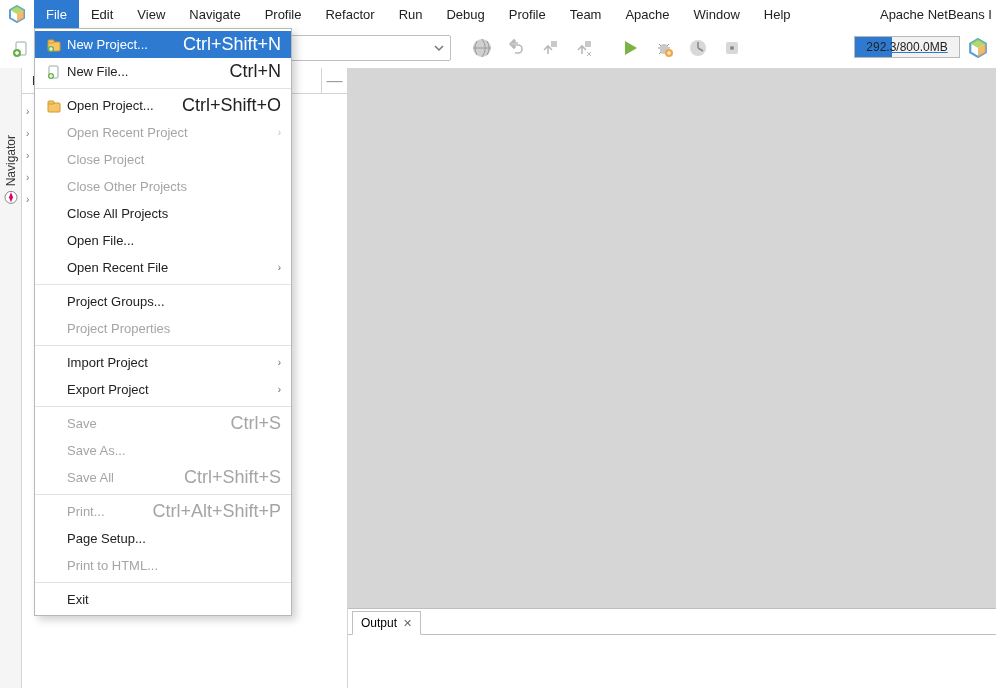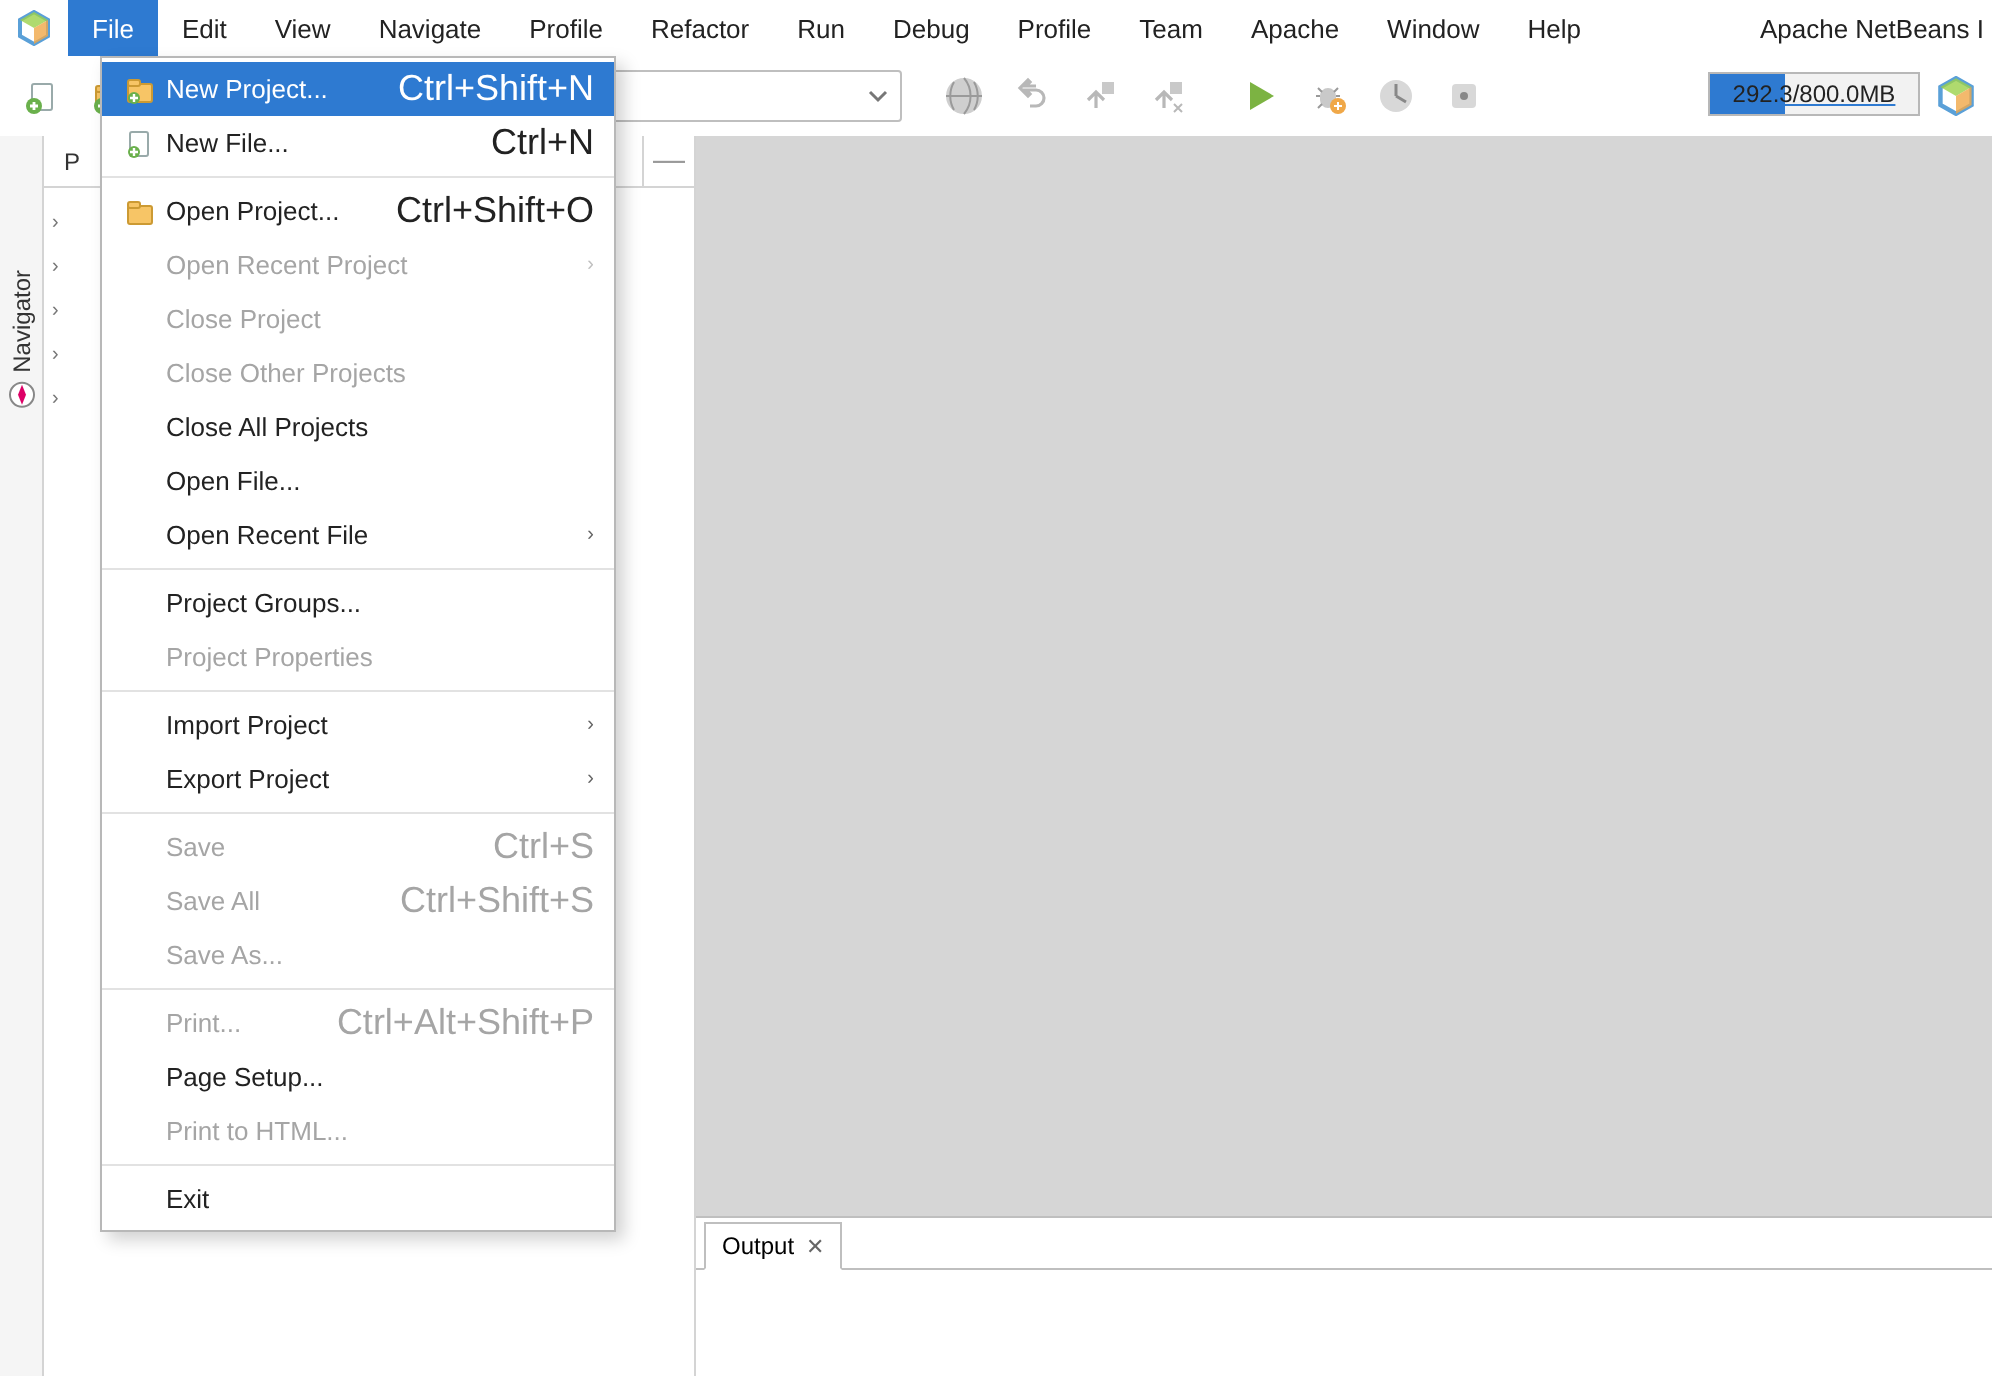--- a/index.html
+++ b/index.html
@@ -210,21 +210,21 @@
     align-items: center;
     gap: 6px;
     position: relative;
     top: 1px;
   }
   .editor-area .output .otab .x { color: #666; font-size: 11px; }
 
   
   .dropdown {
     position: absolute;
-    left: 50px;
+    left: 34px;
     top: 28px;
     width: 258px;
     background: #fff;
     border: 1px solid #b8b8b8;
     box-shadow: 4px 4px 8px rgba(0,0,0,0.18);
     z-index: 100;
     font-size: 13px;
     padding: 2px 0;
   }
   .dropdown .mi {
@@ -504,27 +504,27 @@
       <span class="sub">›</span>
     </div>
     <div class="sep"></div>
     <div class="mi disabled">
       <span class="ico"></span>
       <span class="lbl">Save</span>
       <span class="sc">Ctrl+S</span>
     </div>
     <div class="mi disabled">
       <span class="ico"></span>
+      <span class="lbl">Save As...</span>
+    </div>
+    <div class="mi disabled">
+      <span class="ico"></span>
       <span class="lbl">Save All</span>
       <span class="sc">Ctrl+Shift+S</span>
     </div>
-    <div class="mi disabled">
-      <span class="ico"></span>
-      <span class="lbl">Save As...</span>
-    </div>
     <div class="sep"></div>
     <div class="mi disabled">
       <span class="ico"></span>
       <span class="lbl">Print...</span>
       <span class="sc">Ctrl+Alt+Shift+P</span>
     </div>
     <div class="mi">
       <span class="ico"></span>
       <span class="lbl">Page Setup...</span>
     </div>

